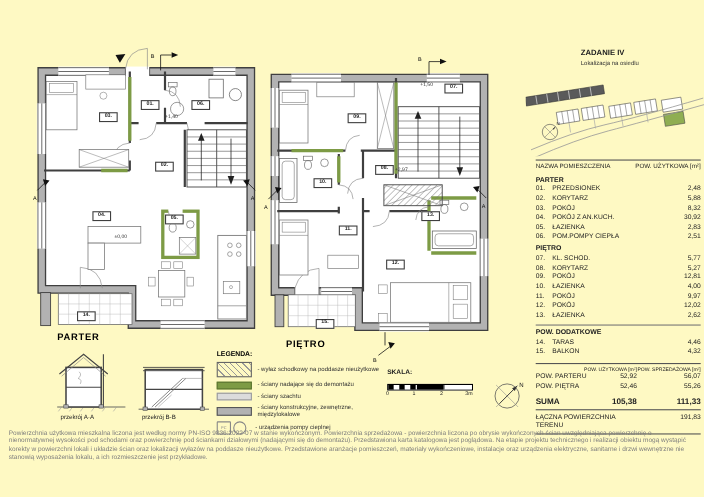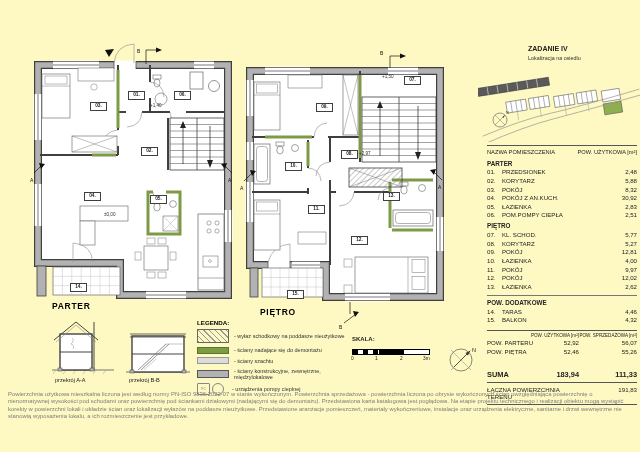--- a/index.html
+++ b/index.html
@@ -31,21 +31,21 @@
   
   #summary{position:absolute;left:487px;top:330px;width:150px;font-size:6.1px;line-height:1.1}
   .shead{display:flex;border-top:1px solid #555;padding-top:2px;font-size:4.6px;color:#222}
   .sh-sp{flex:1}
   .sh1{width:50px;text-align:right}
   .sh2{width:58px;text-align:right}
   .srow{display:flex;margin-top:2px}
   .slabel{flex:1}
   .sv1{width:40px;text-align:right}
   .sv2{width:58px;text-align:right}
-  .srow.total{font-weight:bold;font-size:7.4px;margin-top:16px;padding-bottom:2.5px;border-bottom:1px solid #555;align-items:baseline}
+  .srow.total{font-weight:bold;font-size:7.4px;margin-top:6px;padding-bottom:2.5px;border-bottom:1px solid #555;align-items:baseline}
   .terrain{display:flex;margin-top:4px;padding-bottom:3.5px;border-bottom:1px solid #555}
   .terrain .slabel{flex:1}
   .terrain .sv2{width:58px;text-align:right}
 
   
   #legend{position:absolute;left:197px;top:319px;width:152px;font-size:5.5px;color:#333}
   .leg-title{font-weight:bold;font-size:6.2px;color:#000}
   .leg-item{display:flex;align-items:center;margin-top:3.4px}
   .leg-item .txt{margin-left:5px}
   .sym{width:30px;flex:0 0 30px}
@@ -472,21 +472,21 @@
       <span class="sv1">52,92</span>
       <span class="sv2">56,07</span>
     </div>
     <div class="srow">
       <span class="slabel">POW. PIĘTRA</span>
       <span class="sv1">52,46</span>
       <span class="sv2">55,26</span>
     </div>
     <div class="srow total">
       <span class="slabel">SUMA</span>
-      <span class="sv1">183,94</span>
+      <span class="sv1">105,38</span>
       <span class="sv2">111,33</span>
     </div>
     <div class="terrain">
       <span class="slabel">ŁĄCZNA POWIERZCHNIA TERENU</span>
       <span class="sv2">191,83</span>
     </div>
   </div>
 
   <svg style="left:48px;top:318px" width="70" height="58" viewBox="0 0 70 58">
     <path d="M4 52 H66" stroke="#555" stroke-width="0.8"></path>

